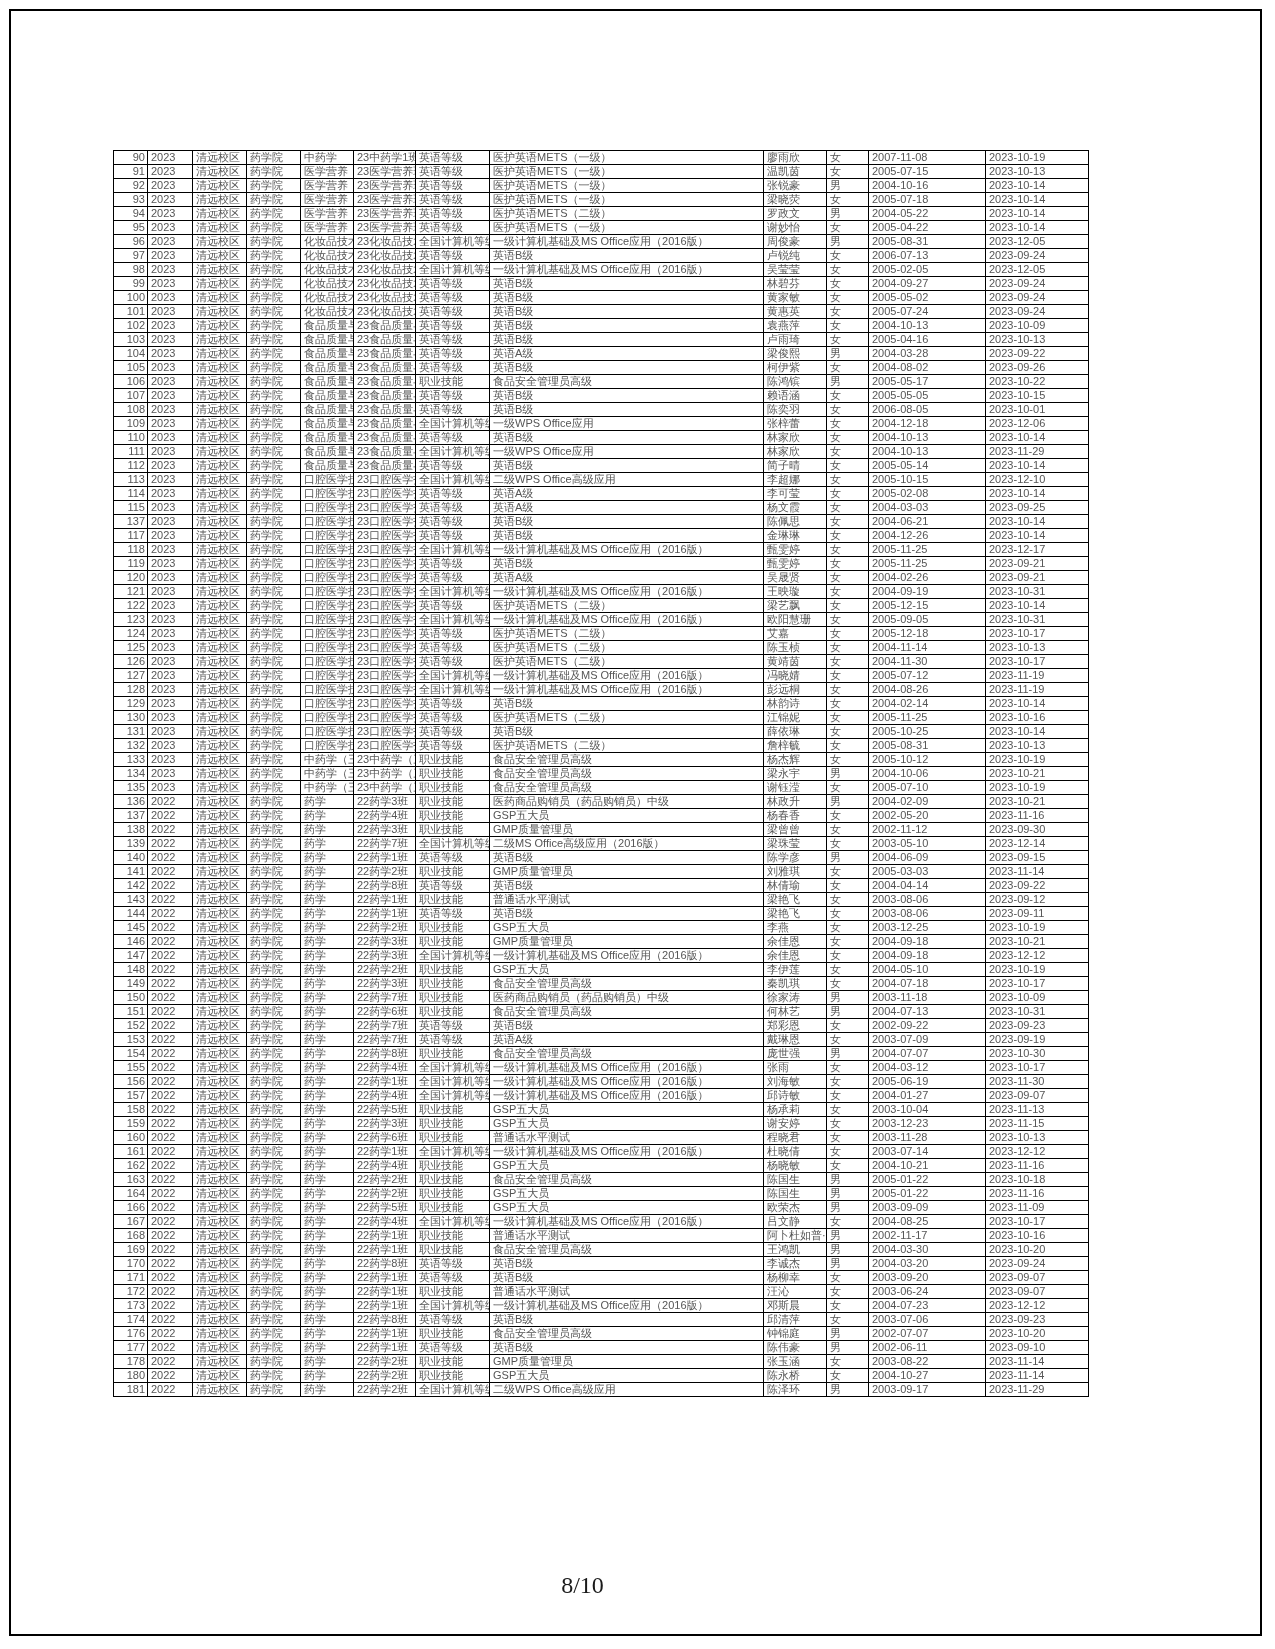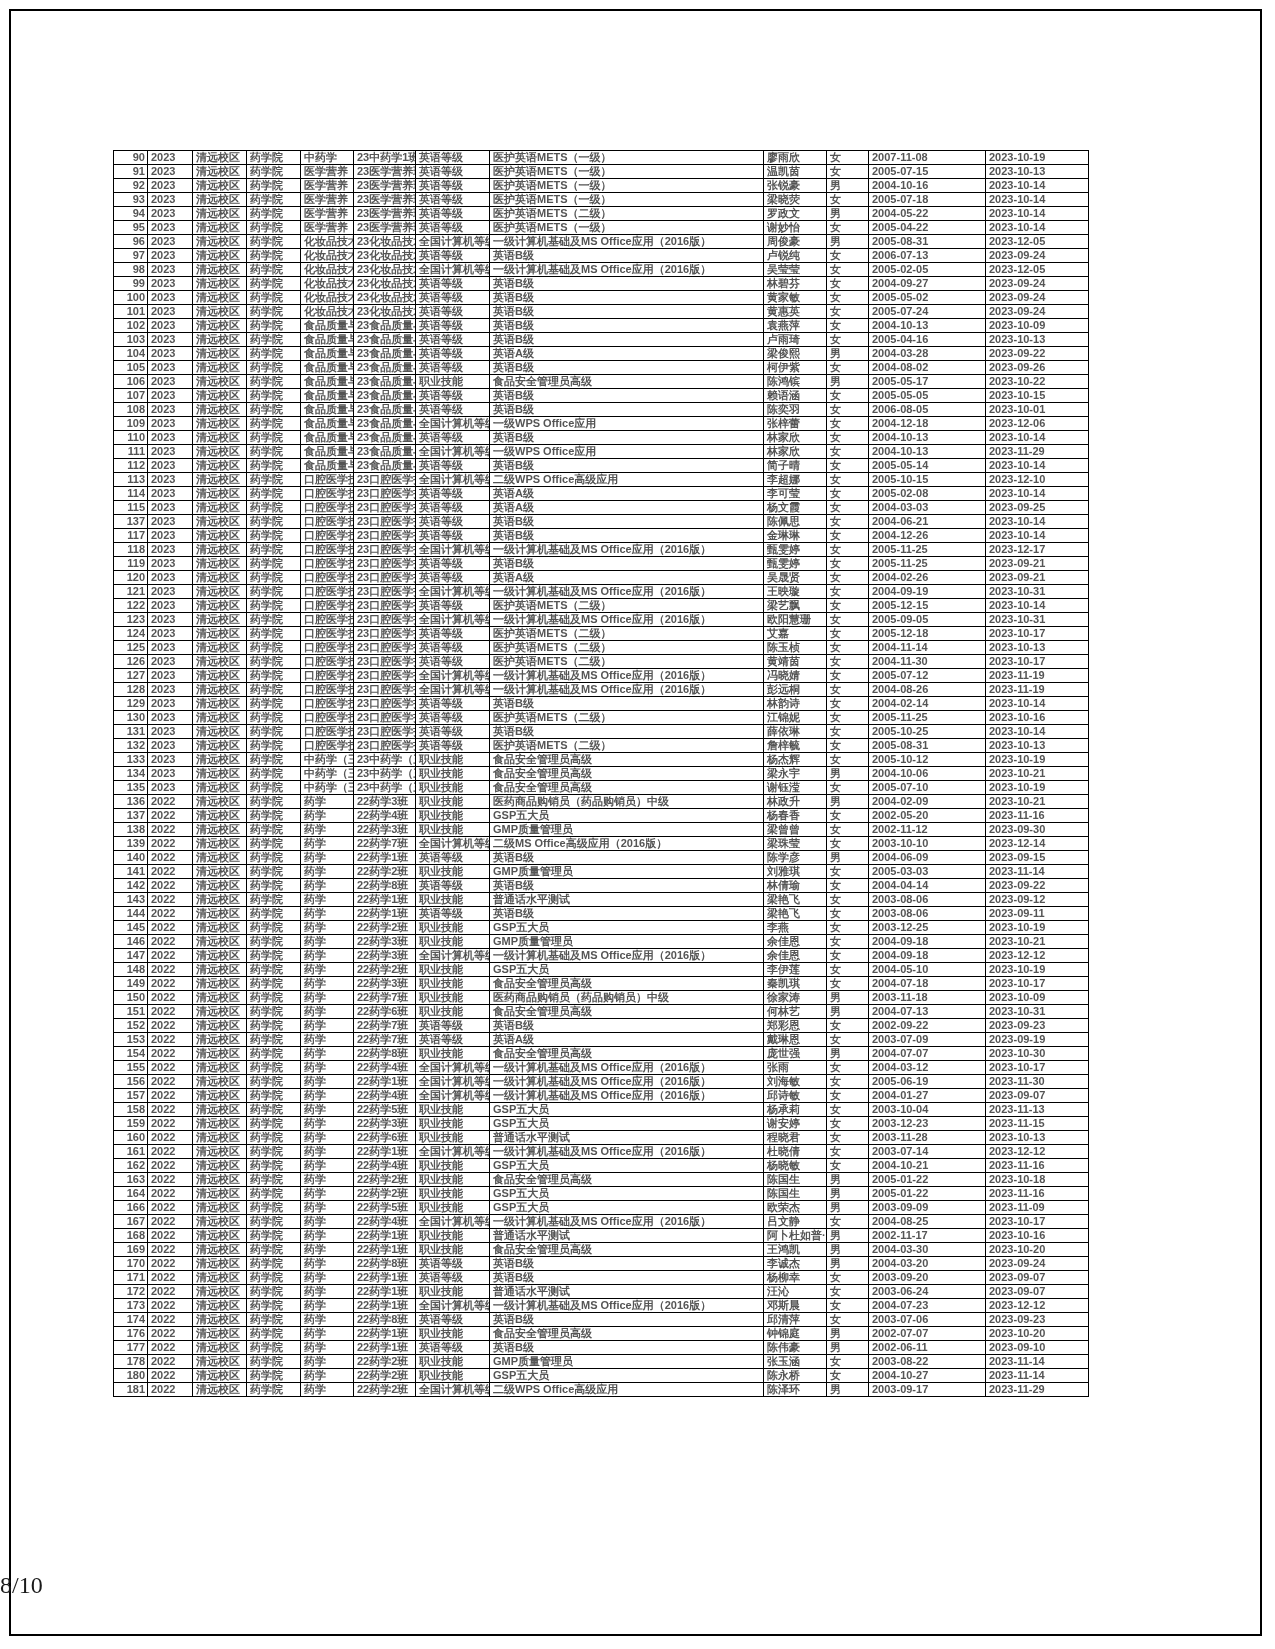--- a/index.html
+++ b/index.html
@@ -8,37 +8,36 @@
     font-family:"Liberation Sans",sans-serif;
   }
   .page-frame{
     position:absolute;left:9px;top:9px;width:1253px;height:1627px;
     border:2px solid #000;box-sizing:border-box;pointer-events:none;
   }
   table.cert-table{
     position:absolute;left:113px;top:150px;width:975px;
     border-collapse:collapse;table-layout:fixed;
     font-size:11px;
-    font-weight:bold;
   }
   table.cert-table td{
     border:1px solid #000;
     height:13.1px;line-height:13px;
     padding:0 2px 0 3px;
     overflow:hidden;white-space:nowrap;
     color:#555555;
     box-sizing:border-box;
   }
   td.c0{text-align:right;color:#151515;padding-right:2px;}
   td.c1{color:#151515;}
   td.c7{color:#404040;}
   td.c10,td.c11{color:#151515;}
   .footer-pageno{
     position:absolute;left:0;top:1572px;width:1165px;
-    text-align:left;
+    text-align:center;
     font-family:"Liberation Serif",serif;
     font-size:24px;color:#1a1a1a;
   }
 </style>
 </head>
 <body>
 
 <div class="page-frame"></div>
 
 <table class="cert-table">
@@ -747,21 +746,21 @@
         <td class="c0">139</td>
         <td class="c1">2022</td>
         <td class="c2">清远校区</td>
         <td class="c3">药学院</td>
         <td class="c4">药学</td>
         <td class="c5">22药学7班</td>
         <td class="c6">全国计算机等级</td>
         <td class="c7">二级MS Office高级应用（2016版）</td>
         <td class="c8">梁珠莹</td>
         <td class="c9">女</td>
-        <td class="c10">2003-10-10</td>
+        <td class="c10">2003-05-10</td>
         <td class="c11">2023-12-14</td>
       </tr>
       <tr>
         <td class="c0">140</td>
         <td class="c1">2022</td>
         <td class="c2">清远校区</td>
         <td class="c3">药学院</td>
         <td class="c4">药学</td>
         <td class="c5">22药学1班</td>
         <td class="c6">英语等级</td>

